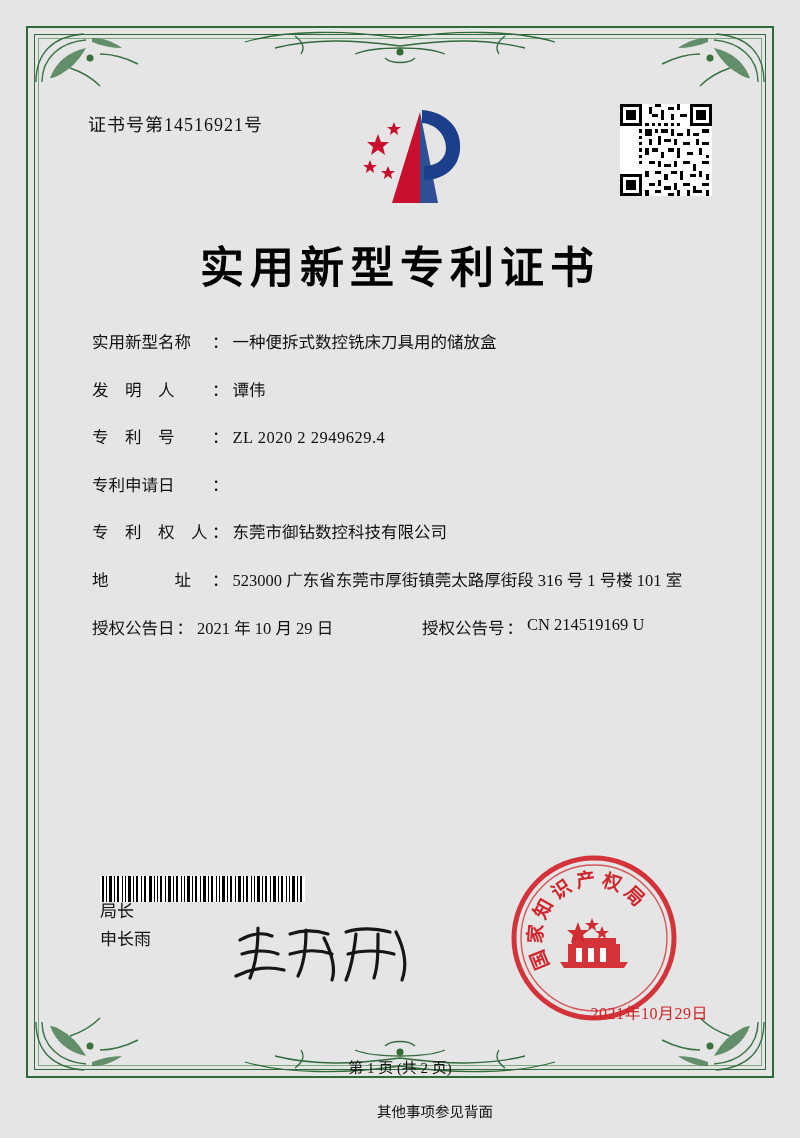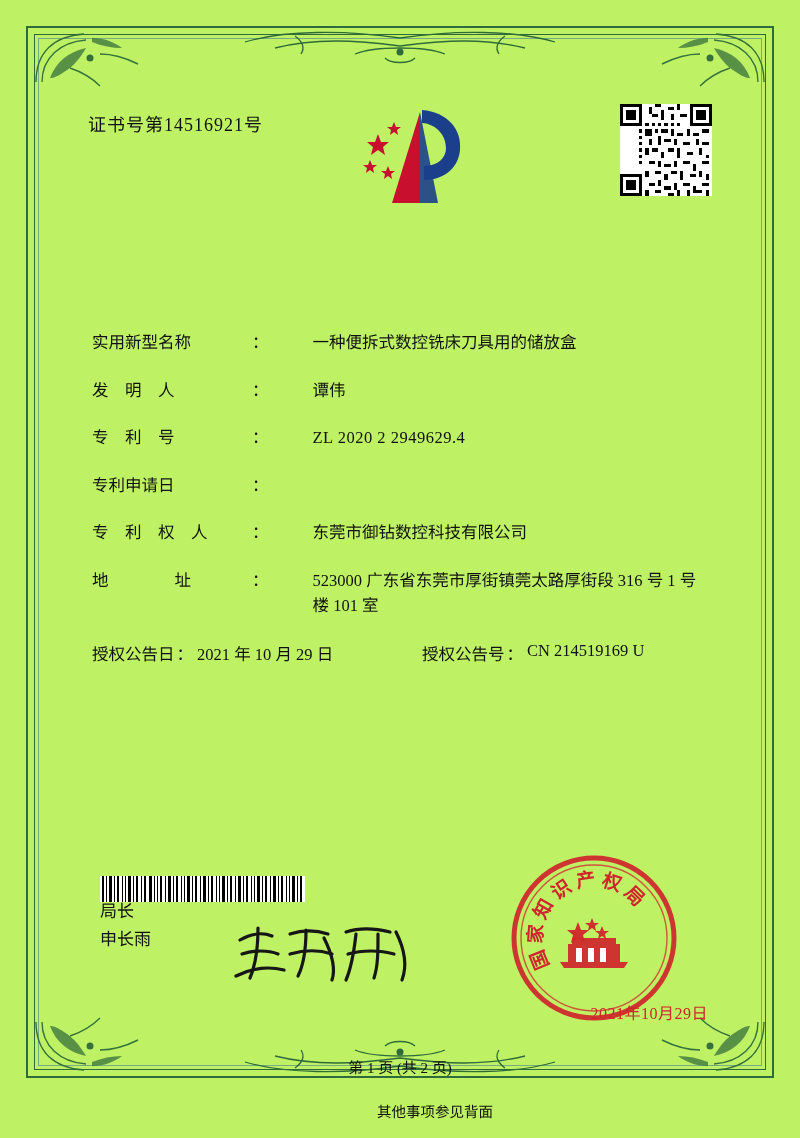--- a/index.html
+++ b/index.html
@@ -14,21 +14,21 @@
     font-family: "Liberation Serif", "DejaVu Serif", serif;
     color: #111111;
     position: relative;
     overflow: hidden;
   }
 
   .page {
     position: relative;
     width: 800px;
     height: 1138px;
-    background: #bef264;
+    background: #e5e5e5;
   }
 
   
   .border-outer {
     position: absolute;
     left: 26px;
     top: 26px;
     right: 26px;
     bottom: 60px;
     border: 2px solid #2f6b3a;
@@ -123,21 +123,20 @@
     left: 92px;
     top: 330px;
     width: 620px;
     font-size: 16.5px;
   }
   .field-row {
     display: flex;
     align-items: flex-start;
     margin-bottom: 22px;
     line-height: 1.55;
-    gap: 40px;
   }
   .field-label {
     width: 120px;
     flex: 0 0 120px;
     white-space: nowrap;
     letter-spacing: 0px;
   }
   .field-colon {
     flex: 0 0 auto;
     padding-right: 4px;
@@ -448,20 +447,21 @@
           <rect x="11" y="27" width="2" height="1"></rect>
         <rect x="15" y="28" width="2" height="1"></rect>
           <rect x="18" y="27" width="1" height="2"></rect>
         <rect x="21" y="27" width="1" height="2"></rect>
           <rect x="24" y="27" width="2" height="1"></rect>
         <rect x="27" y="27" width="1" height="2"></rect>
       </g>
     </svg>
   </div>
 
+  <div class="main-title">实用新型专利证书</div>
 
   <div class="fields">
 
     <div class="field-row">
       <span class="field-label">实用新型名称</span>
       <span class="field-colon">：</span>
       <span class="field-value">一种便拆式数控铣床刀具用的储放盒</span>
     </div>
 
     <div class="field-row">

